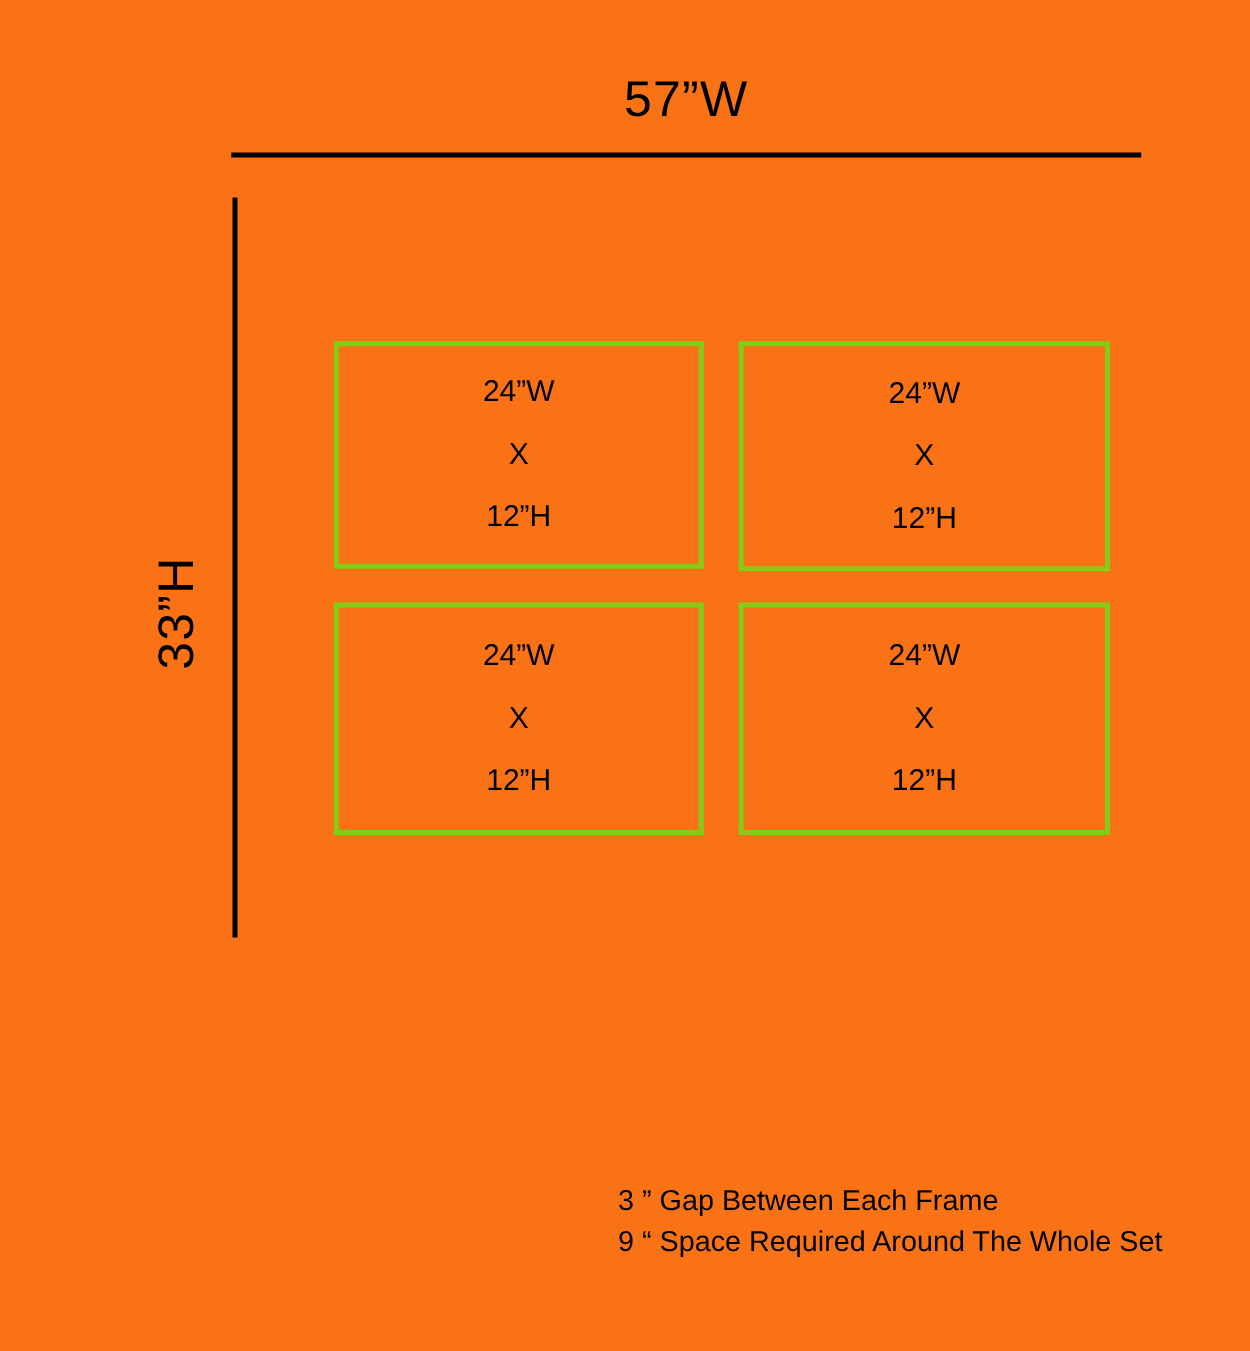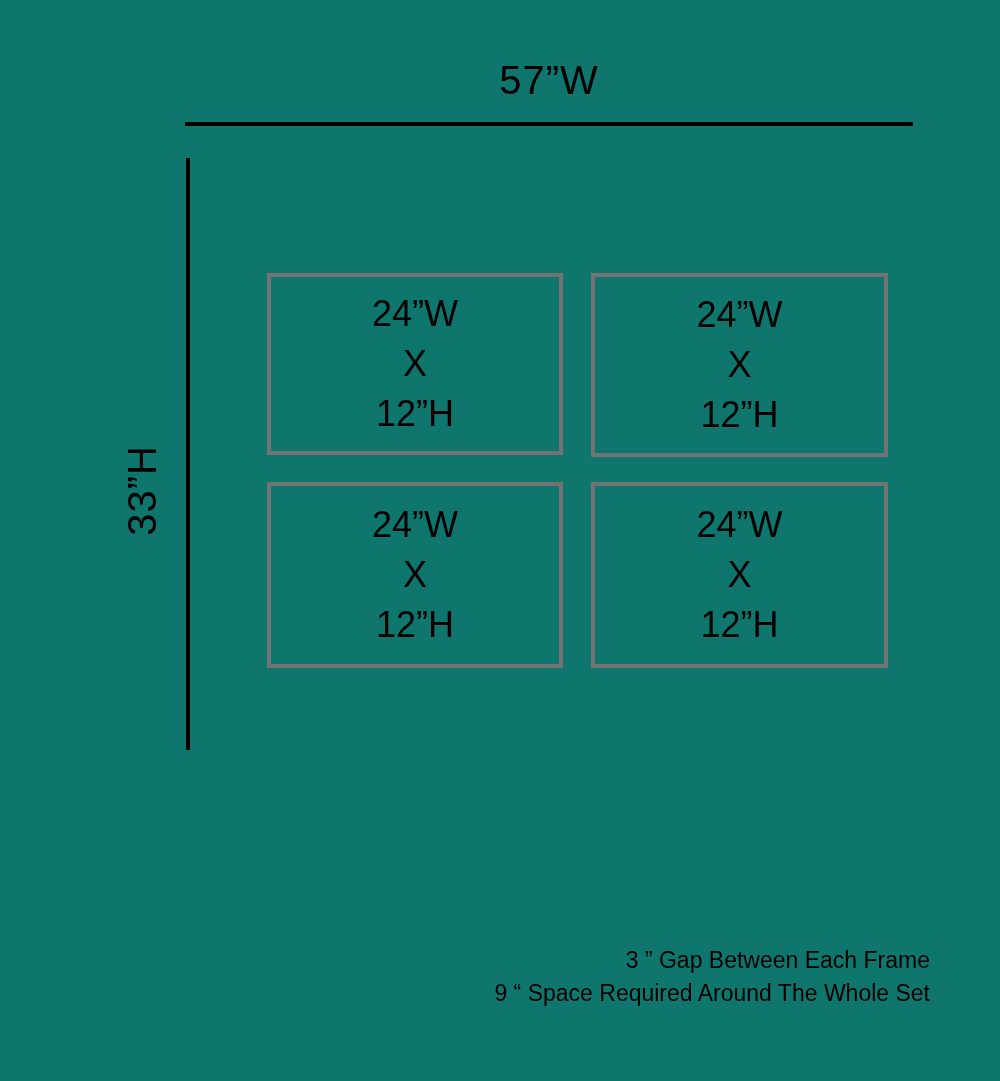--- a/index.html
+++ b/index.html
@@ -4,21 +4,21 @@
 <style>
   html, body {
     margin: 0;
     padding: 0;
     background: #ffffff;
   }
   .canvas {
     position: relative;
     width: 1000px;
     height: 1081px;
-    background: #0f766e;
+    background: #f97316;
     font-family: "Liberation Sans", sans-serif;
     color: #000000;
     overflow: hidden;
   }
 
   
   .dim-label-top {
     position: absolute;
     left: 185px;
     top: 58px;
@@ -55,41 +55,41 @@
     font-size: 40px;
     letter-spacing: 1px;
     white-space: nowrap;
     transform: rotate(-90deg);
     transform-origin: center center;
   }
 
   
   .frame {
     position: absolute;
-    border: 4px solid #737373;
+    border: 4px solid #84cc16;
     box-sizing: border-box;
     display: flex;
     flex-direction: column;
     align-items: center;
     justify-content: center;
-    font-size: 36px;
+    font-size: 24px;
     line-height: 50px;
     text-align: center;
   }
   .frame-tl { left: 267px; top: 273px; width: 296px; height: 182px; }
   .frame-tr { left: 591px; top: 273px; width: 297px; height: 184px; }
   .frame-bl { left: 267px; top: 482px; width: 296px; height: 186px; }
   .frame-br { left: 591px; top: 482px; width: 297px; height: 186px; }
 
   
   .notes {
     position: absolute;
     right: 70px;
     top: 944px;
-    text-align: right;
+    text-align: left;
     font-size: 23px;
     line-height: 33px;
     white-space: nowrap;
   }
 </style>
 </head>
 <body>
 
 <div class="canvas">
 

